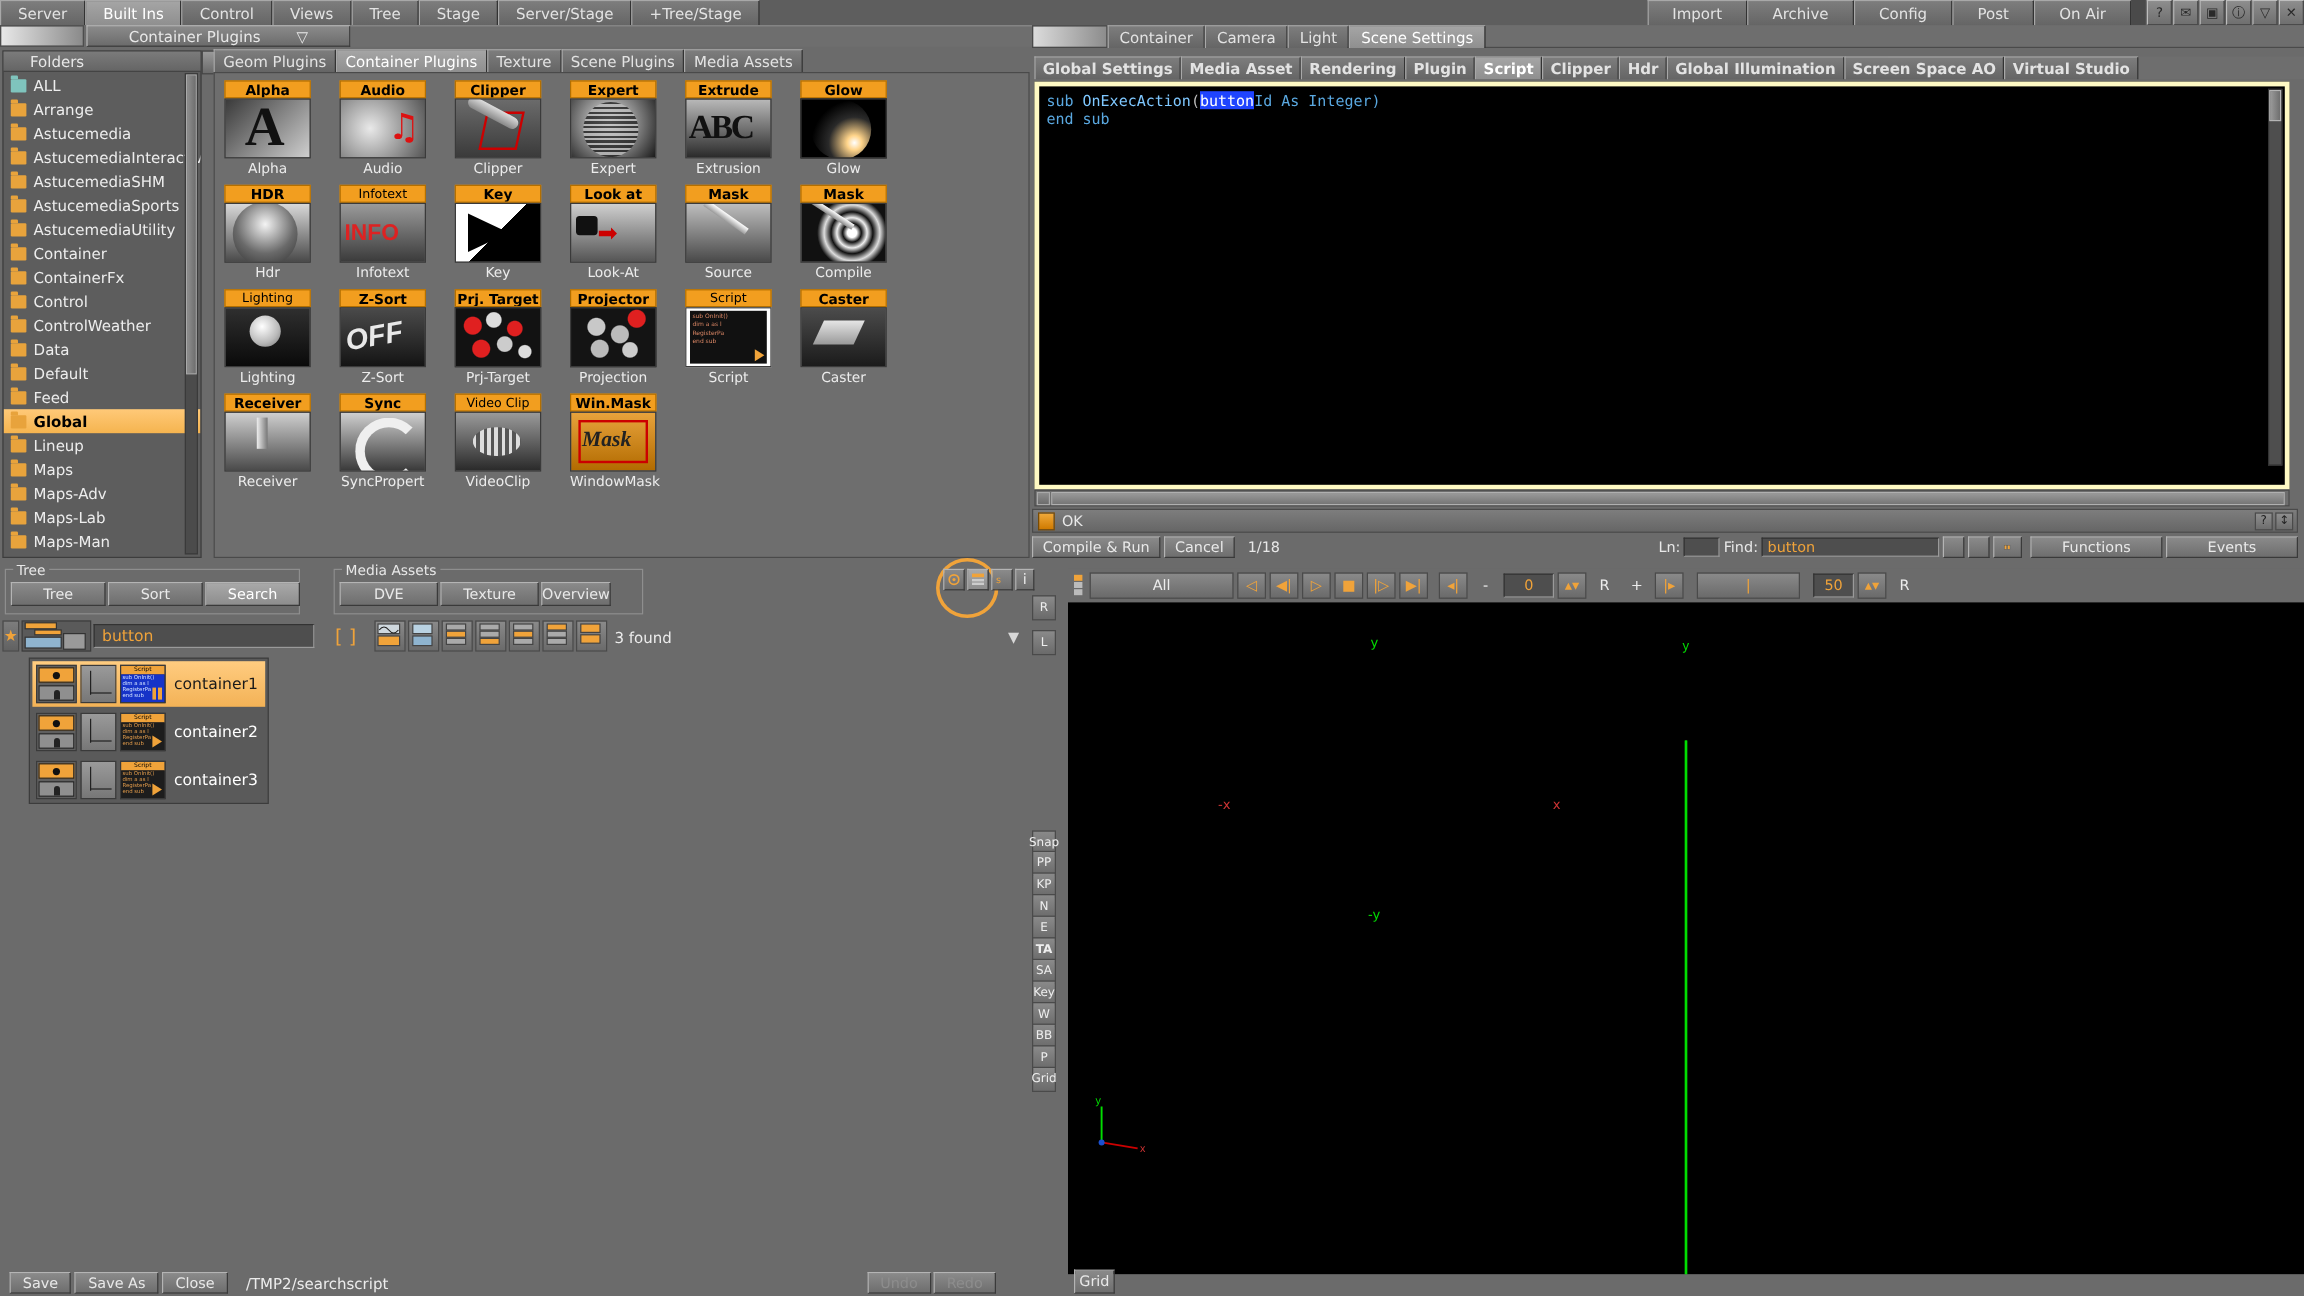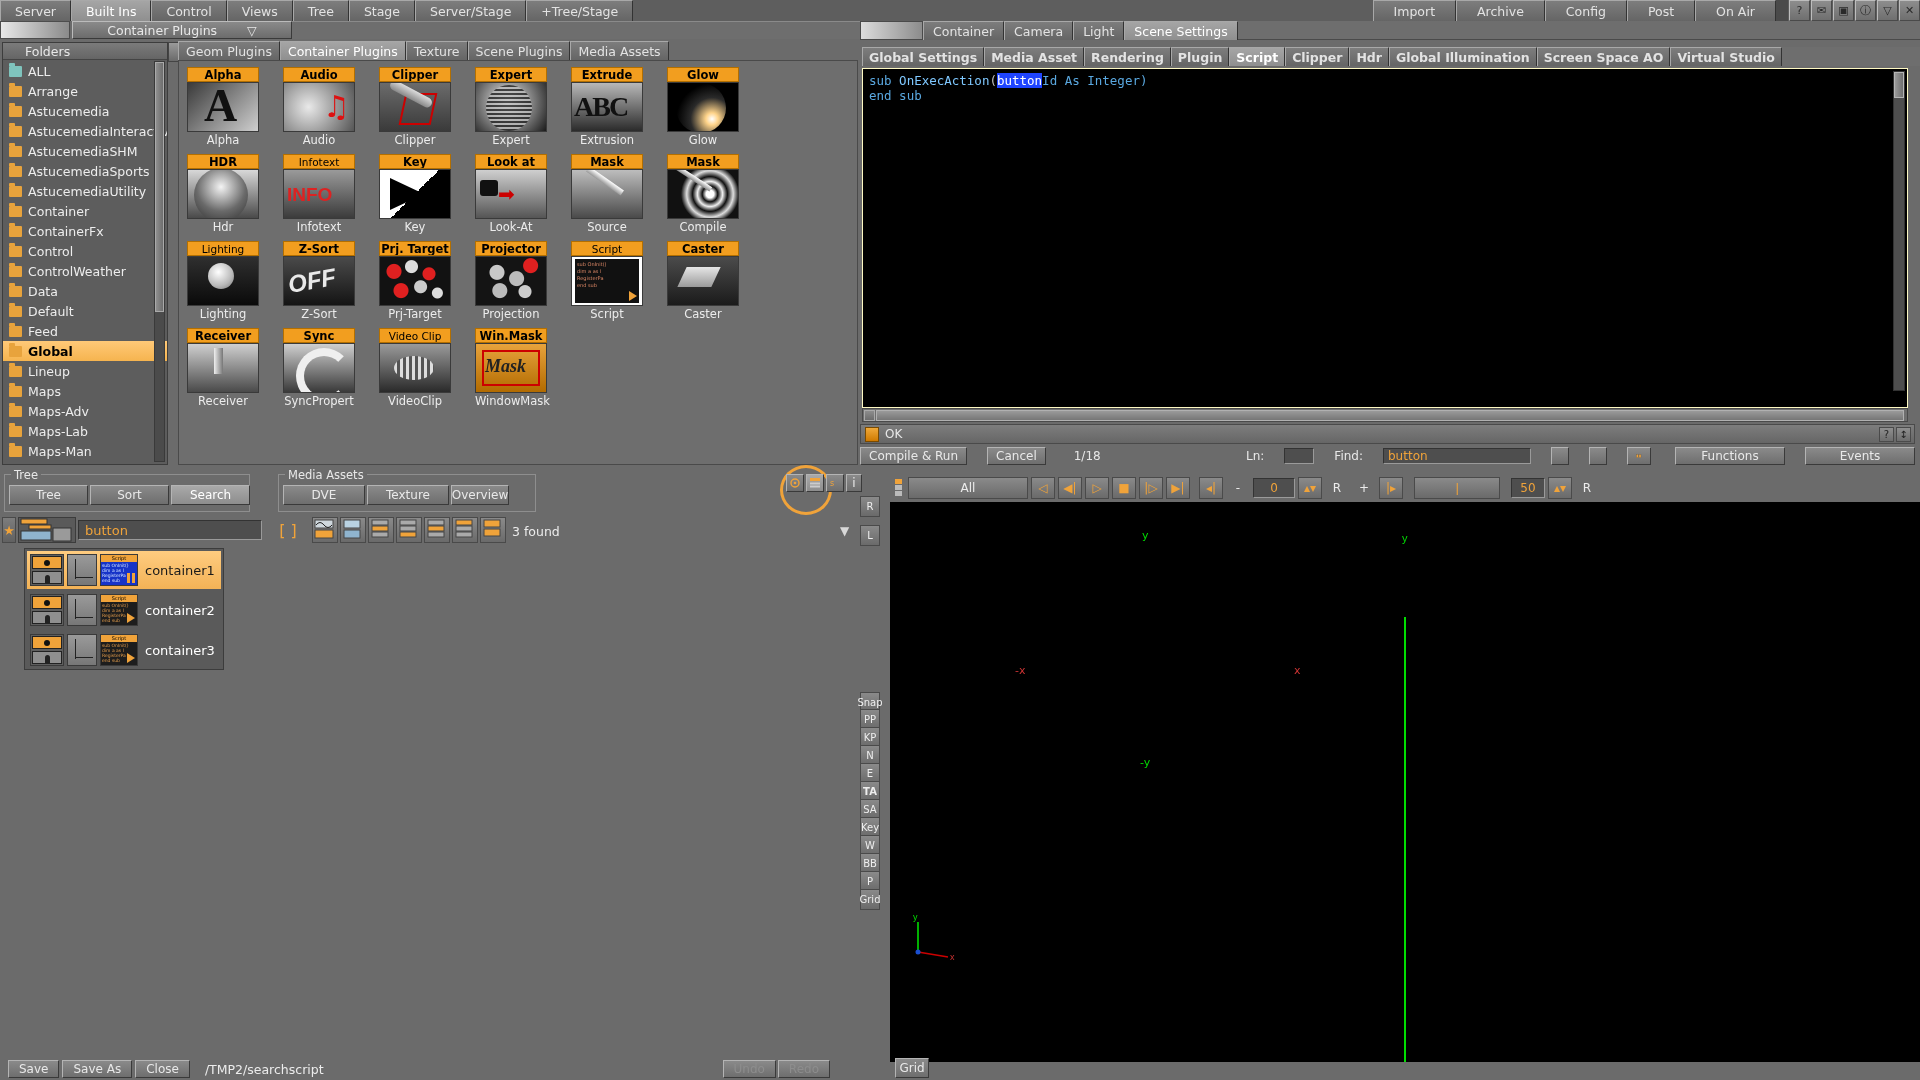--- a/index.html
+++ b/index.html
@@ -170,38 +170,38 @@
   #rightTopTabs { left:860px; top:21px; height:19px; display:flex; align-items:flex-start;}
   #rtGrad { width:63px;height:19px;background:linear-gradient(90deg,#dcdcdc,#8c8c8c);border:1px solid #4a4a4a;}
   #rightTopTabs .tab{height:19px;padding:0 9px;}
   #rtRest { position:absolute;left:1040px;top:21px;right:0;height:19px;background:#6e6e6e;border-bottom:1px solid #4a4a4a;}
 
   #scriptTabs { left:862px; top:47px; height:19px; display:flex; }
   #scriptTabs .tab{height:19px;padding:0 6px;font-size:12.5px;font-weight:bold;}
   #scriptTabsRest{position:absolute;left:1573px;top:47px;right:0;height:19px;background:#6e6e6e;}
 
   #editor { left:862px; top:68px; width:1046px; height:340px; background:#000;
-     border:1px solid #fef9c3;}
+     border:4px solid #fef9c3;}
   #editorCode { position:absolute; left:6px; top:4px; font-family:"DejaVu Sans Mono","Liberation Mono",monospace;
      font-size:12.5px; line-height:15px; white-space:pre; }
   .kw{color:#5aa8e0;} .fn{color:#7fc8ff;} .hl{background:#1f44ff;color:#fff;} .pl{color:#bdbdbd;}
   #editorVScroll{position:absolute;right:2px;top:2px;width:12px;bottom:16px;background:#4e4e4e;border:1px solid #333;}
   #editorVThumb{position:absolute;left:0;top:0;width:10px;height:26px;background:linear-gradient(90deg,#9a9a9a,#6f6f6f);border:1px solid #b5b5b5;}
   #editorHBar{left:862px;top:408px;width:1046px;height:14px;background:#6e6e6e;border:1px solid #4a4a4a;}
   #editorHArrowL{position:absolute;left:1px;top:1px;width:11px;height:11px;background:linear-gradient(#8d8d8d,#6c6c6c);border:1px solid #a9a9a9;}
   #editorHThumb{position:absolute;left:13px;top:1px;width:1028px;height:11px;background:linear-gradient(#9a9a9a,#767676);border:1px solid #b0b0b0;}
 
   #okbar{left:860px;top:424px;width:1055px;height:20px;background:linear-gradient(#7d7d7d,#666);
      border:1px solid #4a4a4a;display:flex;align-items:center;padding-left:4px;gap:6px;}
   #okIcon{width:14px;height:15px;background:linear-gradient(#f0a93a,#cf7a00);border:1px solid #7a4a00;}
   #okbarRight{position:absolute;right:3px;top:2px;display:flex;gap:2px;}
   #okbarRight .sq{width:15px;height:15px;background:linear-gradient(#8f8f8f,#6d6d6d);border:1px solid #4a4a4a;
      display:flex;align-items:center;justify-content:center;font-size:10px;color:#222;}
 
-  #cmdbar{left:860px;top:446px;width:1055px;height:20px;display:flex;align-items:center;gap:20px;}
+  #cmdbar{left:860px;top:446px;width:1055px;height:20px;display:flex;align-items:center;gap:3px;}
   #cmdbar .btn{height:18px;padding:0 8px;}
   #lnLabel{margin-left:auto;font-size:12px;color:#e8e8e8;}
   #lnBox{width:30px;height:16px;}
   #findBox{width:148px;height:16px;display:flex;align-items:center;padding-left:4px;color:#f0a33a;font-size:12px;}
 
   
   #treeGroup{left:4px;top:474px;width:246px;height:38px;border:1px solid #8e8e8e;}
   #mediaGroup{left:278px;top:474px;width:258px;height:38px;border:1px solid #8e8e8e;}
   .grpTitle{position:absolute;top:-7px;left:6px;background:#6b6b6b;padding:0 3px;font-size:11.5px;color:#e8e8e8;}
   .grpBtns{position:absolute;left:4px;top:10px;display:flex;gap:2px;}

